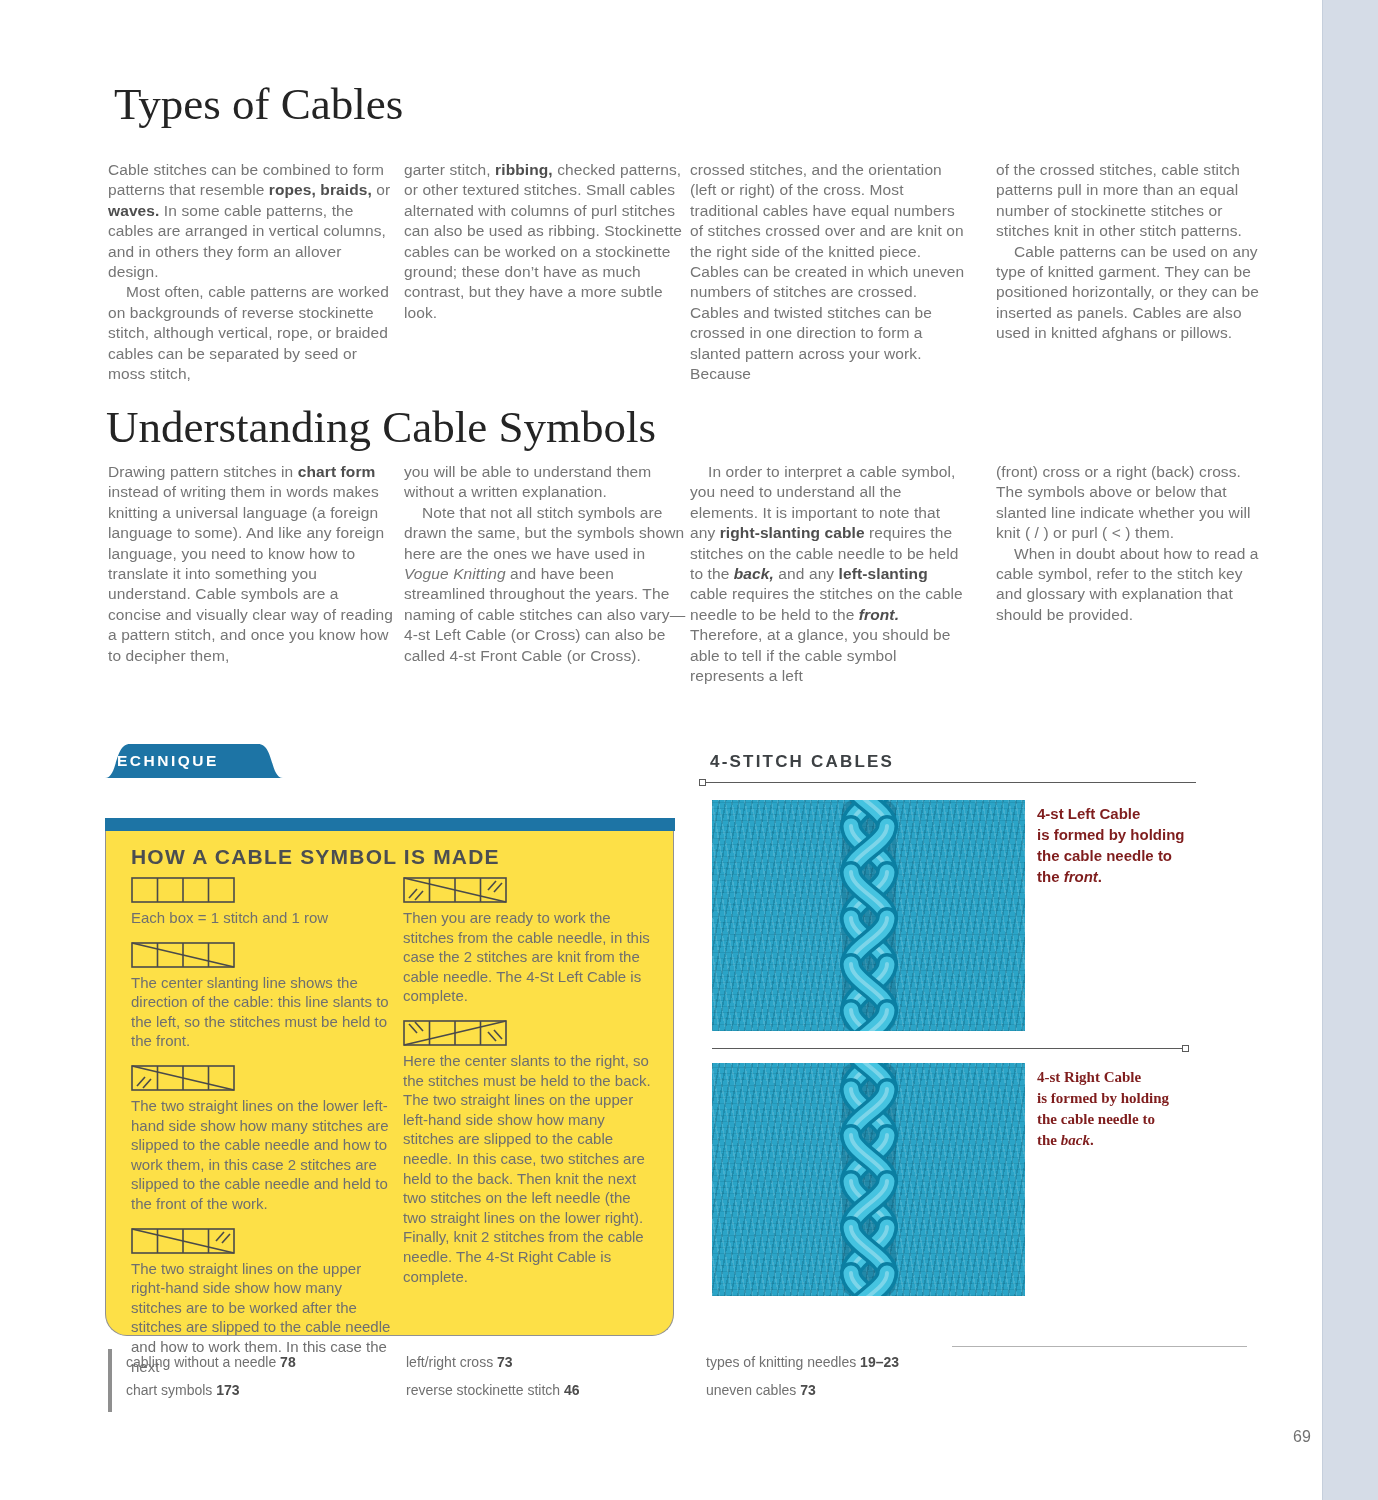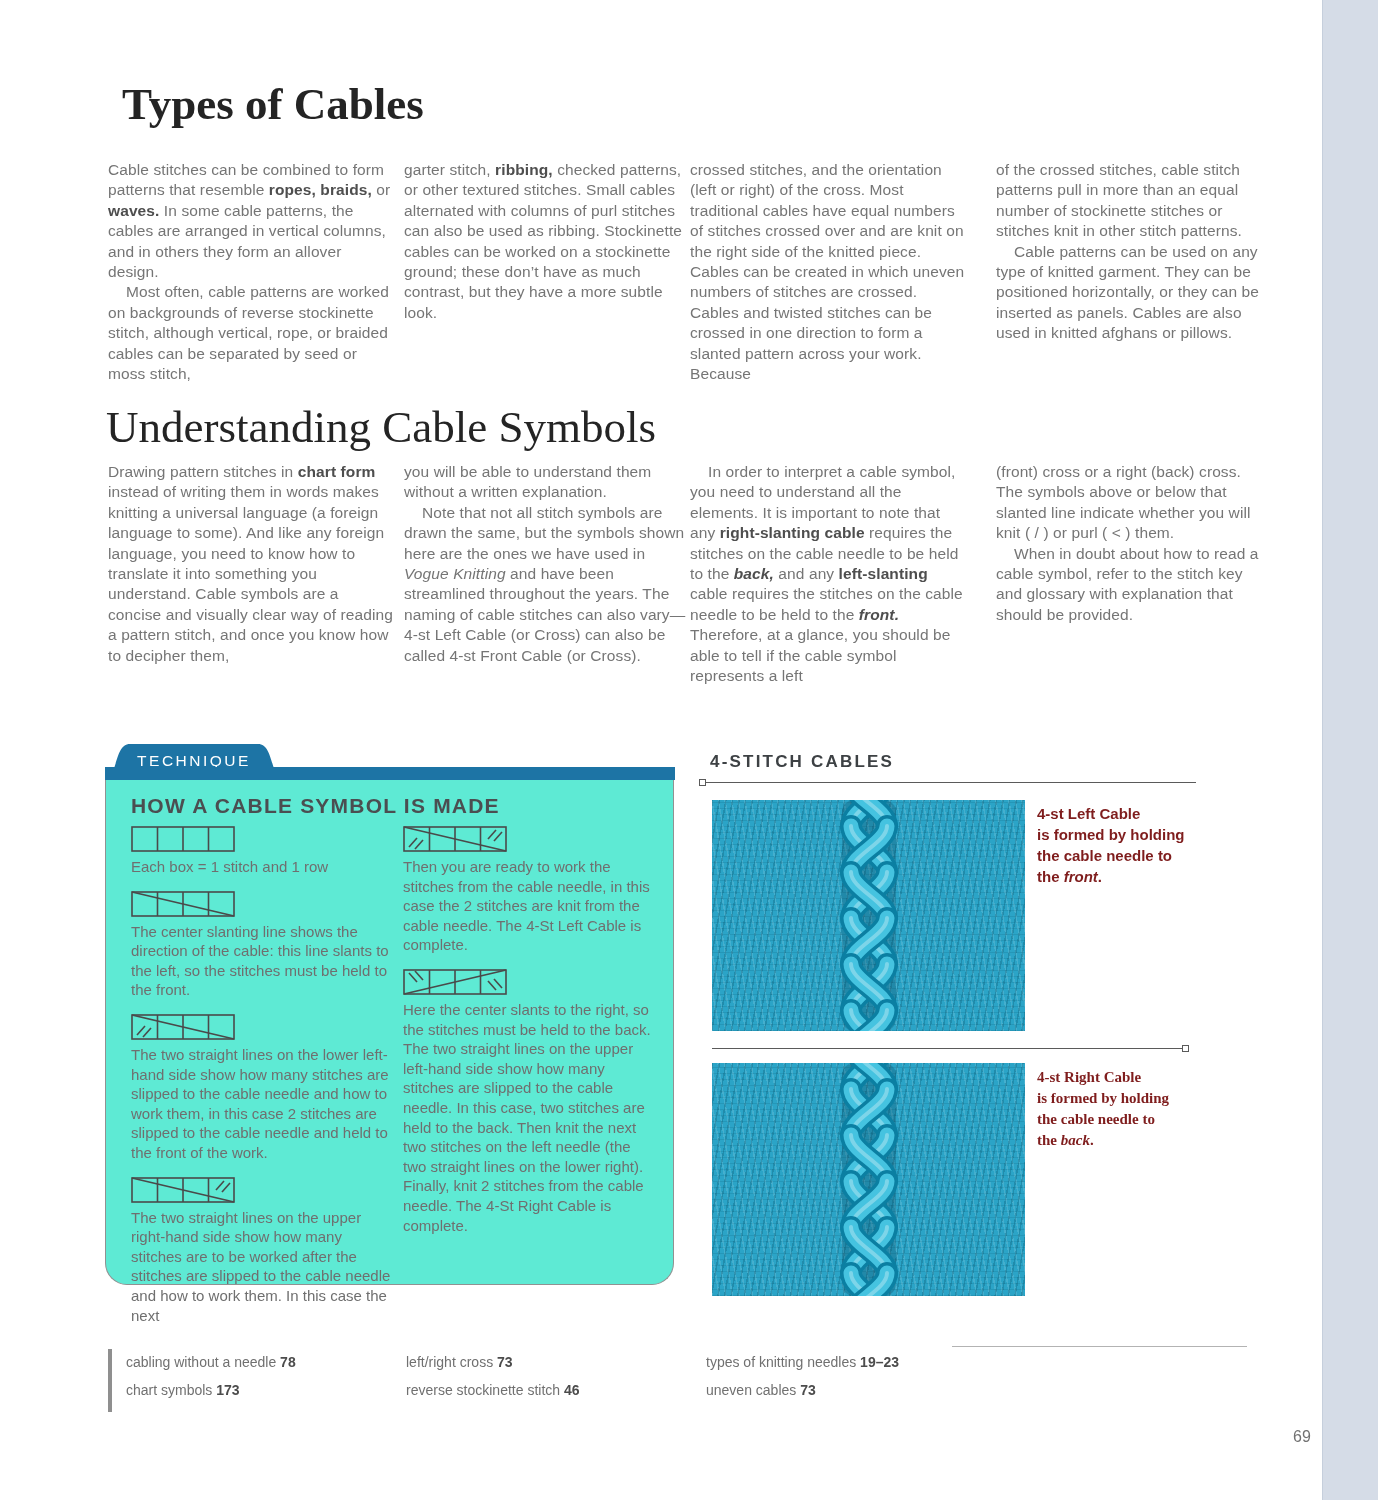--- a/index.html
+++ b/index.html
@@ -3,38 +3,38 @@
 <meta charset="utf-8">
 <style>
   html,body{margin:0;padding:0;background:#ffffff;}
   .page{position:relative;width:1378px;height:1500px;background:#ffffff;overflow:hidden;
         font-family:"Liberation Sans",sans-serif;}
   .edge-band{position:absolute;left:1322px;top:0;width:56px;height:1500px;background:#d5dce7;border-left:1px solid #c6cfdc;}
 
   
   .title{position:absolute;margin:0;font-family:"Liberation Serif",serif;font-weight:400;
          font-size:45px;color:#242424;letter-spacing:0;line-height:1;}
-  .t1{left:122px;top:82px;font-weight:bold;}
+  .t1{left:114px;top:82px;}
   .t2{left:106px;top:405px;}
 
   
   .col{position:absolute;font-size:15.5px;line-height:20.4px;color:#757575;letter-spacing:.1px;}
   .col .para{margin:0;}
   .col .para.ind{text-indent:18px;}
   .col b{color:#4e4e4e;font-weight:bold;}
   .r1{top:136px;margin-top:24px;} .r2{top:462px;}
   .c1{left:108px;width:288px;} .c2{left:404px;width:285px;}
   .c3{left:690px;width:278px;} .c4{left:996px;width:272px;}
 
   
   .tech-tab{position:absolute;left:105px;top:744px;width:178px;height:34px;}
-  .tech-tab .tab-label{position:absolute;left:0;right:0;top:8px;text-align:center;color:#ffffff;
-        font-weight:normal;font-size:15.5px;letter-spacing:2.5px;}
-  .tech-box{position:absolute;left:105px;top:768px;width:567px;height:516px;
-        border:1.5px solid #919191;border-top:none;border-radius:0 0 22px 22px;background:#5eead4;}
+  .tech-tab .tab-label{position:absolute;left:0;right:0;top:8px;color:#ffffff;
+        font-weight:bold;font-size:15.5px;letter-spacing:2.5px;}
+  .tech-box{position:absolute;left:105px;top:819px;width:567px;height:516px;
+        border:1.5px solid #919191;border-top:none;border-radius:0 0 22px 22px;background:#fde047;}
   .tech-bar{position:absolute;left:-1.5px;right:-1.5px;top:-1px;height:13px;background:#1d74a5;}
   .tech-title{position:absolute;left:25px;top:26px;margin:0;font-size:21px;font-weight:bold;
         letter-spacing:1.2px;color:#4b4e51;}
   .tech-col{position:absolute;top:58px;font-size:15px;line-height:19.6px;color:#6f6f6f;}
   .tech-left{left:25px;width:265px;}
   .tech-right{left:297px;width:255px;}
   .tech-item .cap{margin:0;}
   .tech-item .symbol{margin:14px 0 5px 0;height:26px;}
   .tech-col .tech-item:first-child .symbol{margin-top:0;}
 

